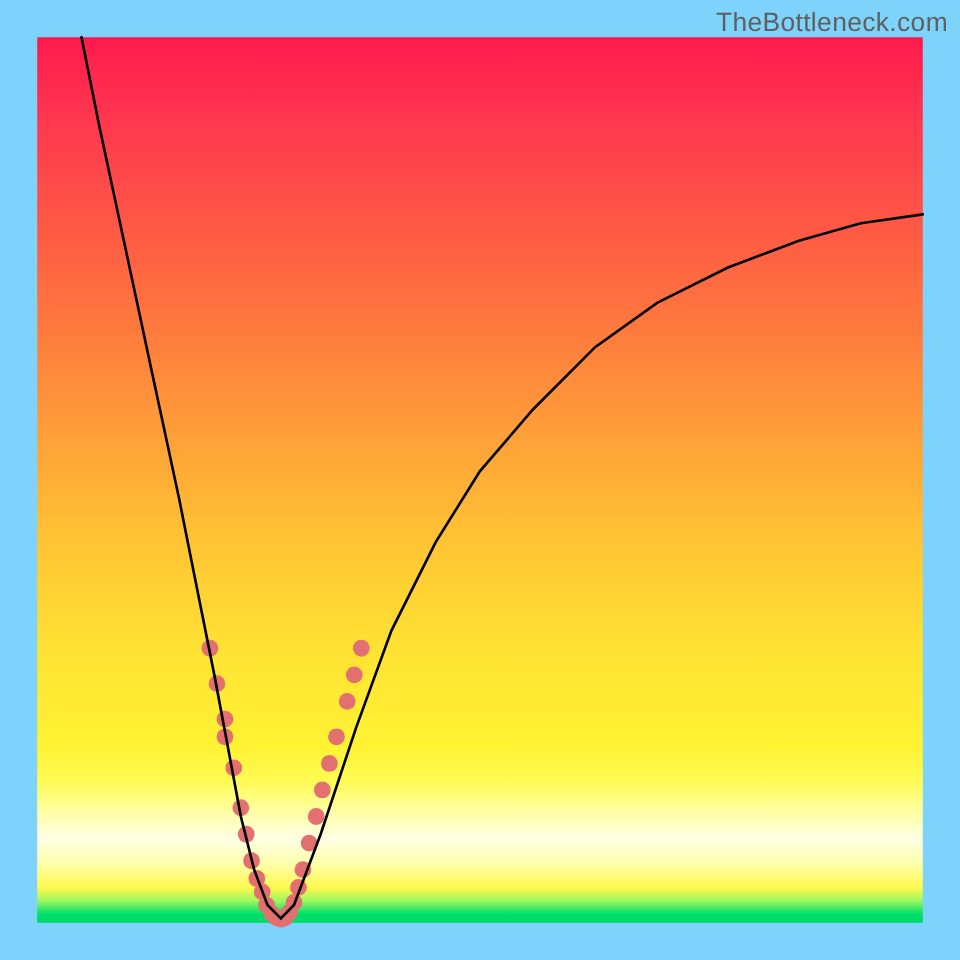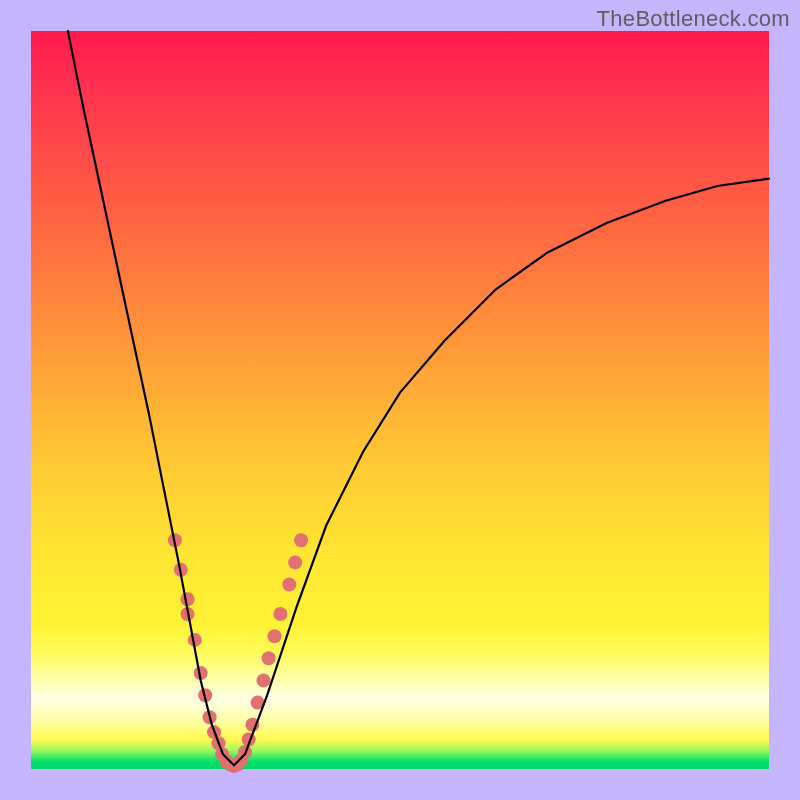--- a/index.html
+++ b/index.html
@@ -10,21 +10,21 @@
     overflow: hidden;
     background: #000;
     font-family: Arial, Helvetica, sans-serif;
   }
   .frame {
     position: absolute;
     left: 0;
     top: 0;
     width: 800px;
     height: 800px;
-    background: #c4b5fd;
+    background: #7dd3fc;
   }
   .plot-area {
     position: absolute;
     left: 31px;
     top: 31px;
     width: 738px;
     height: 738px;
     
     background: linear-gradient(
       to bottom,

